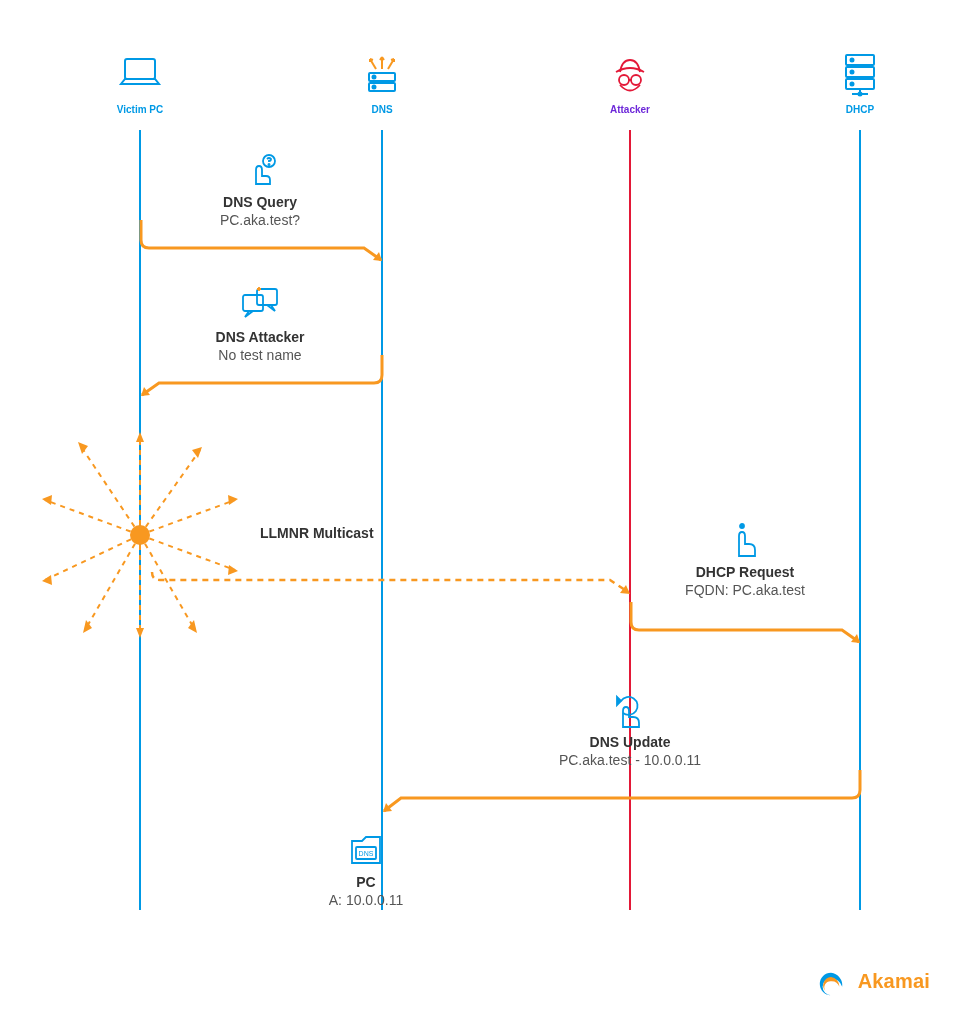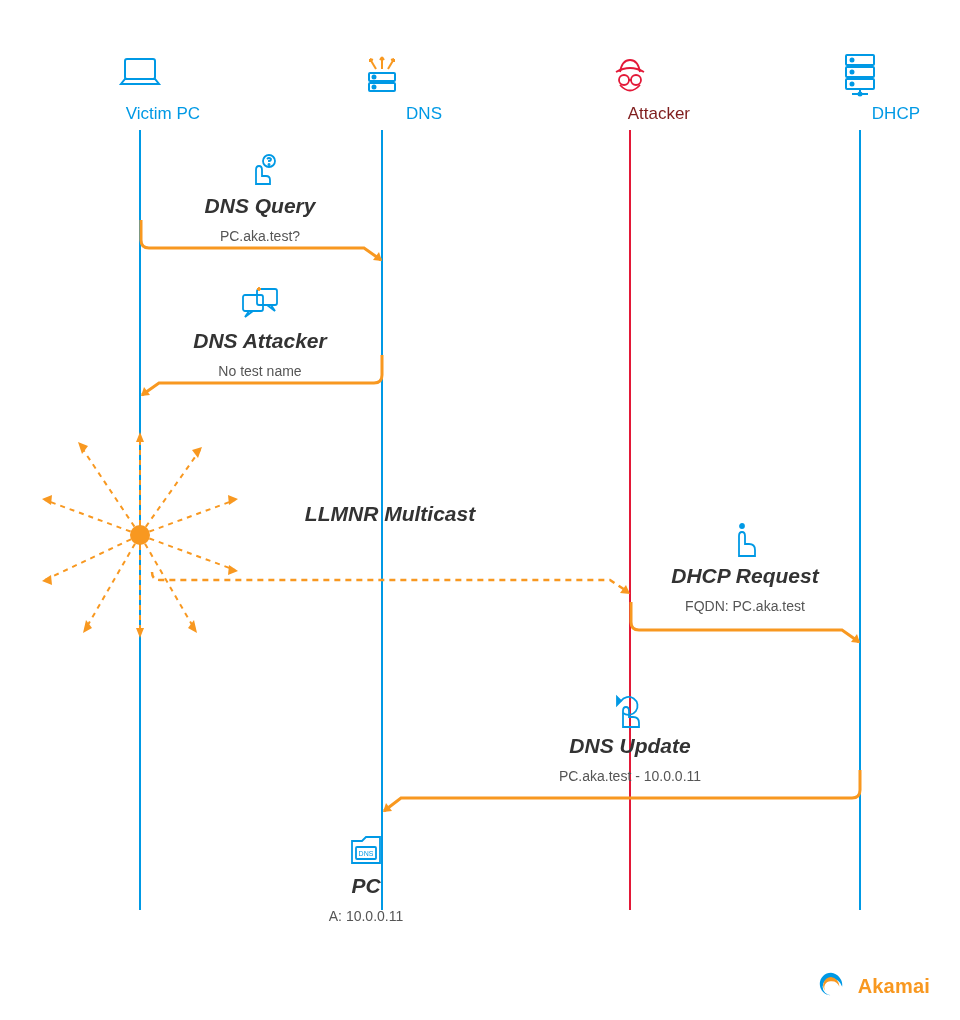--- a/index.html
+++ b/index.html
@@ -11,32 +11,32 @@
     background: #fff;
     position: relative;
     color: #333;
   }
   .actor {
     position: absolute;
     text-align: center;
     width: 120px;
   }
   .actor .icon { height: 48px; display:flex; align-items:center; justify-content:center; }
-  .actor .label { font-size: 17px; margin-top: 6px; font-weight: 400; text-align: right; }
+  .actor .label { font-size: 10px; margin-top: 6px; font-weight: 700; }
   .blue  { color: #0099e5; }
-  .red   { color: #7f1d1d; }
+  .red   { color: #6d28d9; }
   .lifeline { position:absolute; top:130px; width:2px; height:780px; }
   .lifeline.blue  { background:#0099e5; }
   .lifeline.red   { background:#e31837; }
   .msg { position:absolute; text-align:center; }
   .msg .ticon { height:40px; display:flex; align-items:center; justify-content:center; margin-bottom:4px;}
-  .msg .title { font-weight:700; font-size:21px; color:#333;font-style:italic; }
-  .msg .sub   { font-size:14px; color:#555; margin-top:10px; }
+  .msg .title { font-weight:700; font-size:14px; color:#333; }
+  .msg .sub   { font-size:14px; color:#555; margin-top:2px; }
   .arrow { position:absolute; }
-  .logo { position:absolute; right:30px; bottom:18px; display:flex; align-items:center; gap:13px;}
+  .logo { position:absolute; right:30px; bottom:18px; display:flex; align-items:flex-start; gap:13px;}
   .logo .wave svg { width:28px; height:28px; }
   .logo .text { font-weight:700; font-size:20px; color:#f89820; letter-spacing:0.2px;}
 </style>
 </head>
 <body>
 
 <div class="actor blue" style="left:80px; top:50px;">
   <div class="icon">
     <svg width="50" height="40" viewBox="0 0 50 40" fill="none" stroke="#0099e5" stroke-width="2">
       <rect x="10" y="5" width="30" height="20" rx="2"></rect>
@@ -158,21 +158,21 @@
     <polygon points="167,213 158,208 164,200"></polygon>
       <polygon points="110,218 106,208 114,208"></polygon>
     <polygon points="53,213 62,208 56,200"></polygon>
       <polygon points="12,161 22,165 21,155"></polygon>
     <polygon points="12,79 22,75 21,85"></polygon>
       <polygon points="48,22 58,26 52,34"></polygon>
   </g>
   <circle cx="110" cy="115" r="10" fill="#f89820"></circle>
 </svg>
 
-<div class="msg" style="left:260px; top:502px; width:260px; text-align:center;">
+<div class="msg" style="left:260px; top:525px; width:260px; text-align:left;">
   <div class="title">LLMNR Multicast</div>
 </div>
 
 <svg class="arrow" style="left:150px; top:560px;" width="485" height="40">
   <path d="M2 12 Q2 20 10 20 L460 20 L478 32" fill="none" stroke="#f89820" stroke-width="2.5" stroke-dasharray="6,5"></path>
   <polygon points="480,34 470,33 476,25" fill="#f89820"></polygon>
 </svg>
 
 <div class="msg" style="left:655px; top:520px; width:180px;">
   <div class="ticon">

